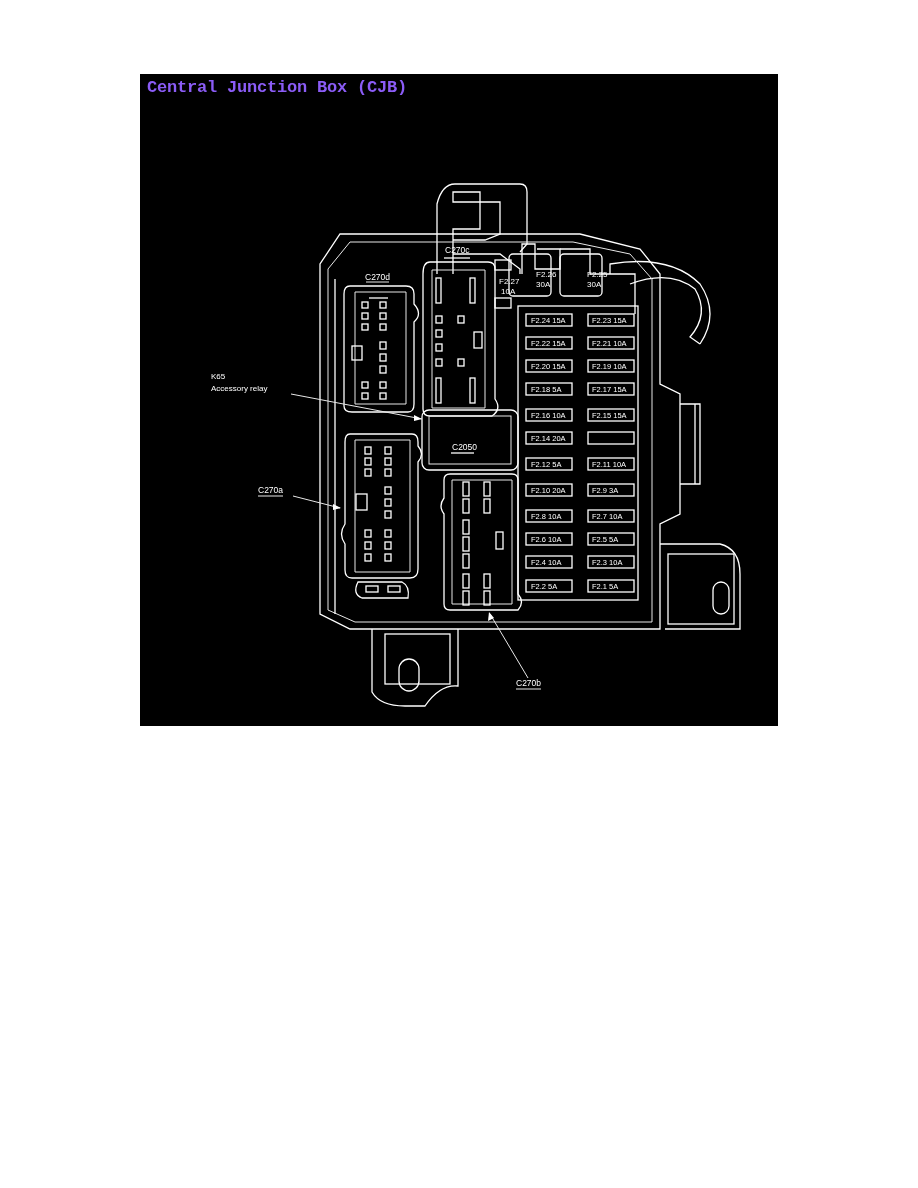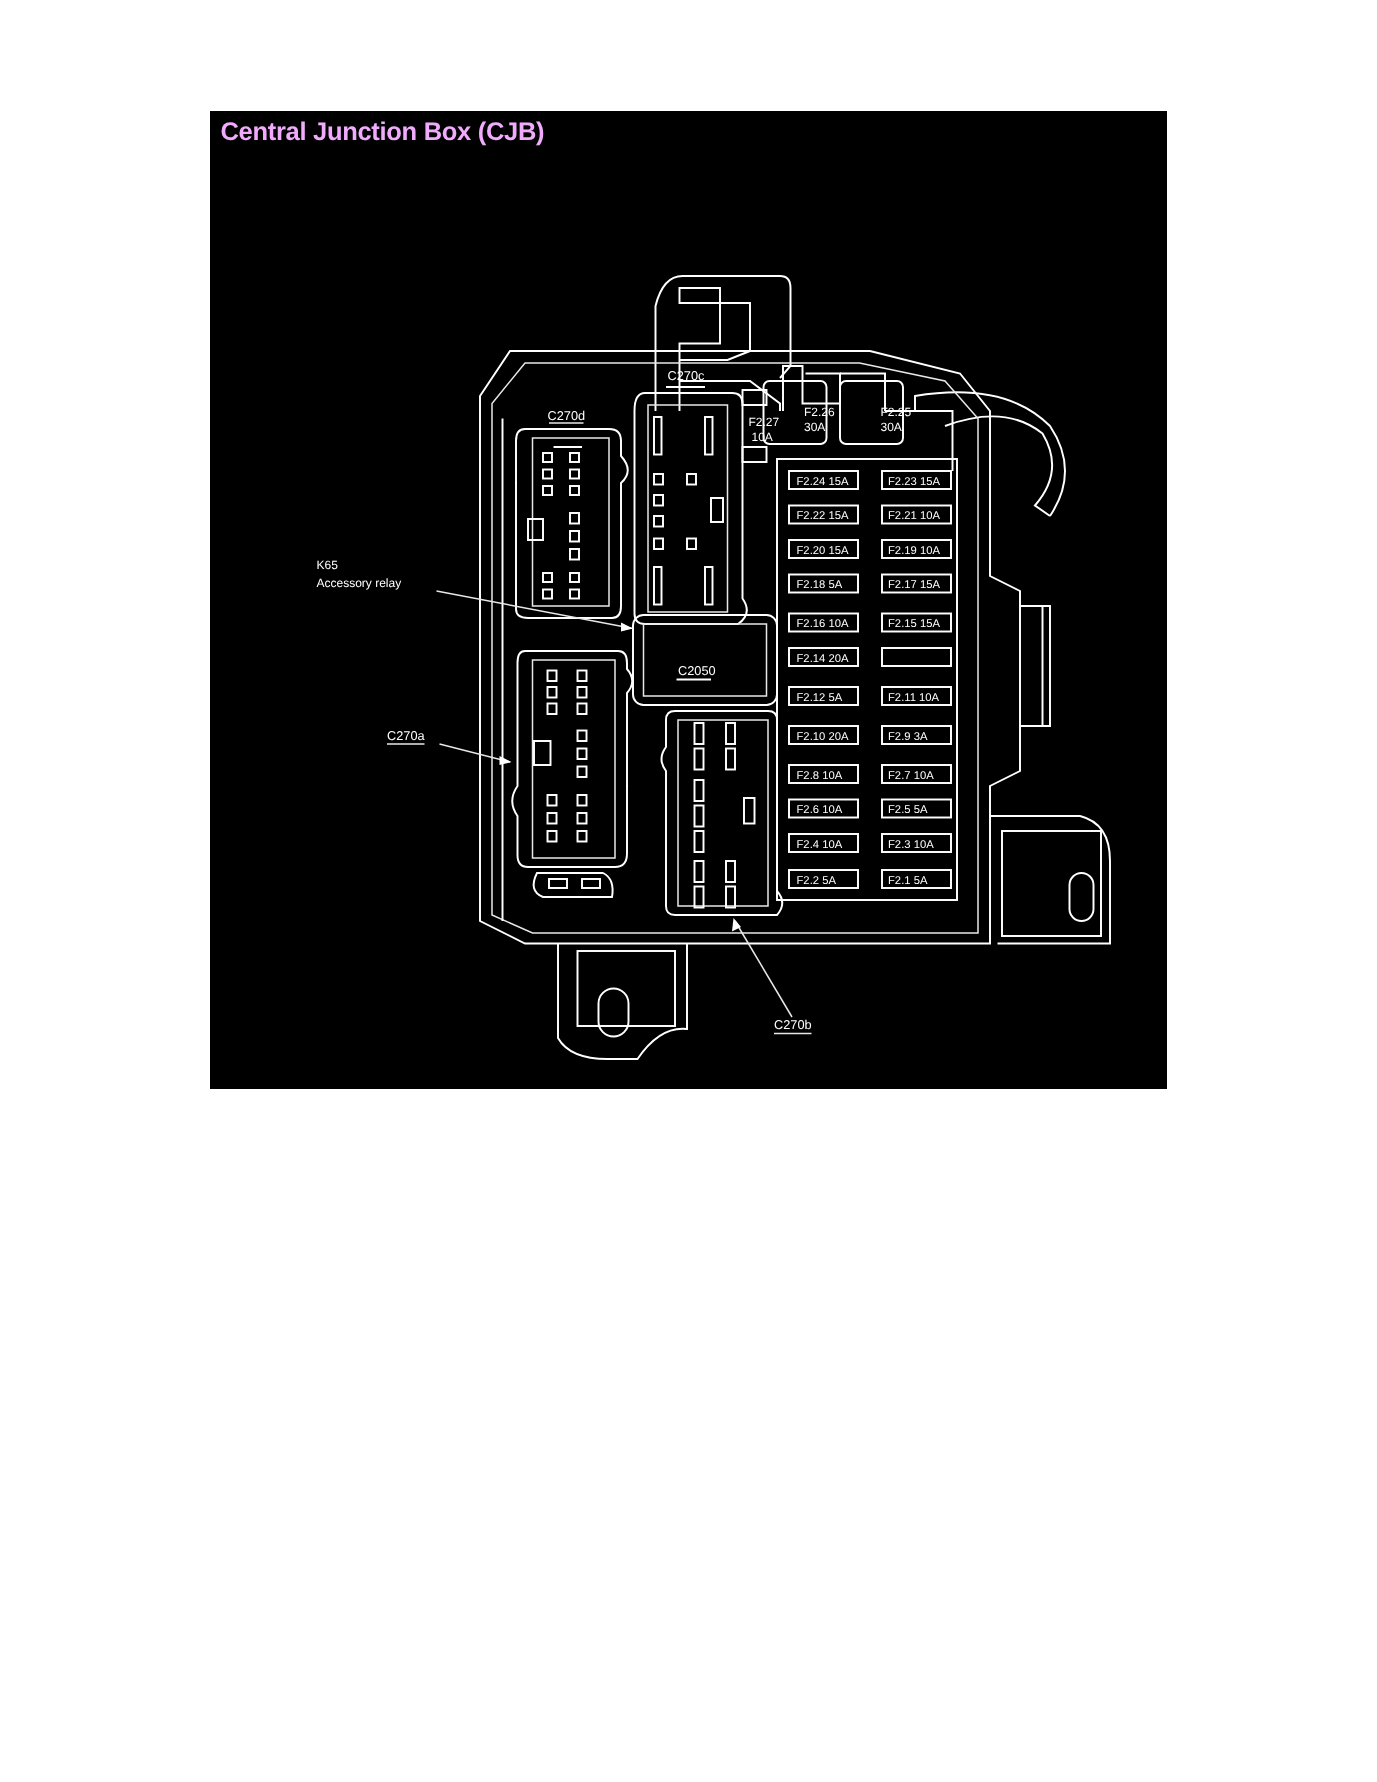--- a/index.html
+++ b/index.html
@@ -1,18 +1,18 @@
 <!DOCTYPE html>
 <html><head>
 <meta charset="utf-8">
 <style>
   html, body { margin:0; padding:0; background:#ffffff; }
   body { width:918px; height:1188px; position:relative; overflow:hidden; font-family:"Liberation Sans", sans-serif; }
   .panel { position:absolute; left:140px; top:74px; width:638px; height:652px; background:#000000; }
-  .title { position:absolute; left:7px; top:4px; color:#f0abfc; font-weight:bold; font-size:17px; font-family:Liberation Sans, sans-serif; letter-spacing:-0.2px; }
+  .title { position:absolute; left:7px; top:4px; color:#8b5cf6; font-weight:bold; font-size:17px; font-family:Liberation Mono, monospace; letter-spacing:-0.2px; }
   svg { position:absolute; left:0; top:0; }
   svg text { font-family:"Liberation Sans", sans-serif; fill:#ffffff; }
   .ln { fill:none; stroke:#ffffff; stroke-width:1.3; }
   .ln2 { fill:none; stroke:#e8e8e8; stroke-width:1; }
   .lbl { font-size:8px; }
   .cl { font-size:8.5px; }
   .fz { font-size:7.5px; }
 </style>
 </head>
 <body>

